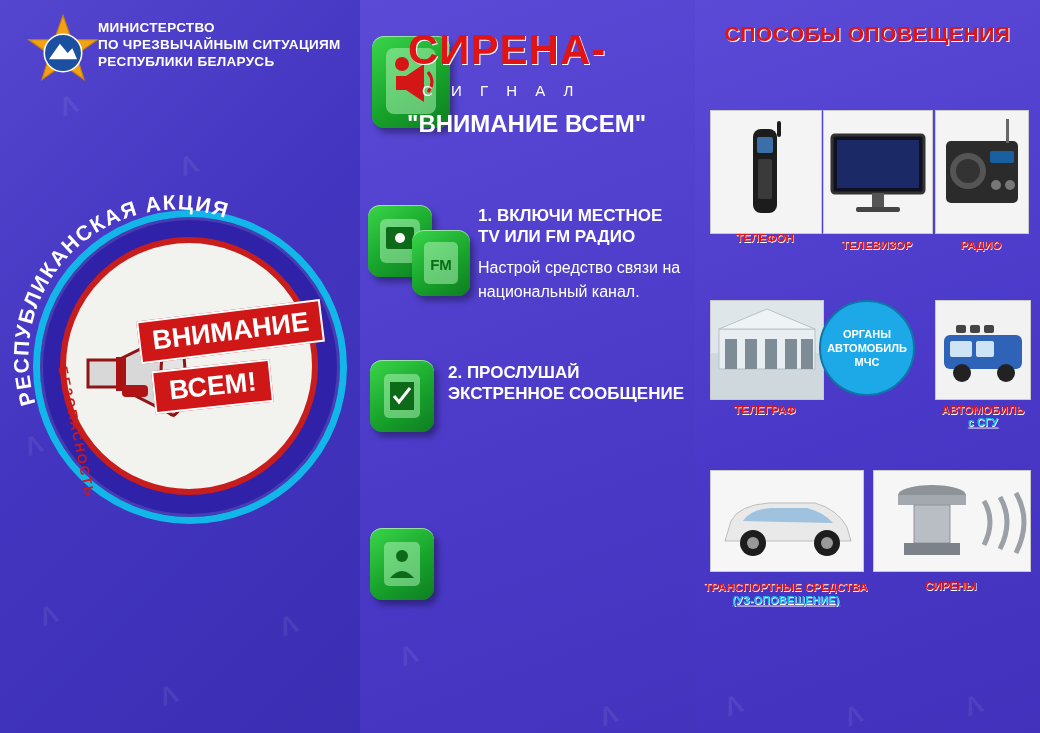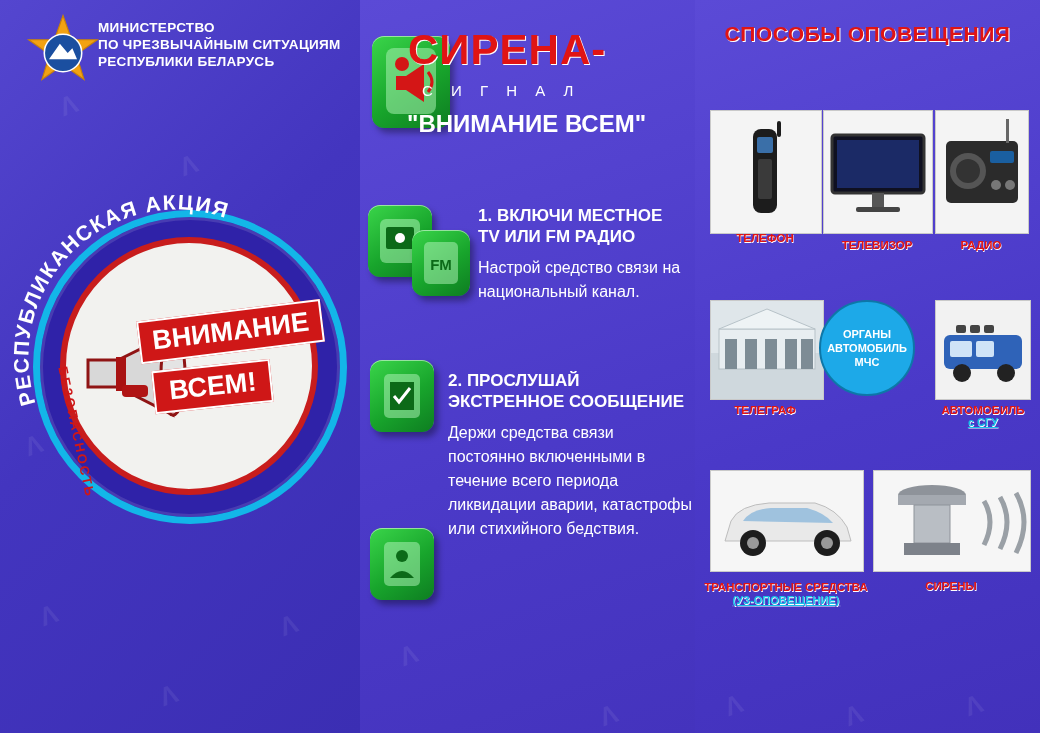--- a/index.html
+++ b/index.html
@@ -151,23 +151,22 @@
       <div class="step-body">Настрой средство связи на национальный канал.</div>
     </div>
 
     <div class="icon3d" style="left:10px;top:360px;width:64px;height:72px;">
       <svg viewBox="0 0 64 72" width="64" height="72">
         <rect x="14" y="14" width="36" height="44" rx="5" fill="#b6f5bd" opacity=".5"></rect>
         <rect x="20" y="22" width="24" height="28" fill="#0c6a18"></rect>
         <path d="M24 36 l5 6 l11 -14" stroke="#fff" stroke-width="3" fill="none"></path>
       </svg>
     </div>
-    <div class="step" style="left:88px;top:370px;width:244px;">
+    <div class="step" style="left:88px;top:362px;width:244px;">
       <div class="step-title">2. ПРОСЛУШАЙ ЭКСТРЕННОЕ СООБЩЕНИЕ</div>
-      <div class="step-body">Держи средства связи постоянно включенными в течение всего периода ликвидации аварии, катастрофы  или стихийного бедствия.</div>
     </div>
 
     <div class="icon3d" style="left:10px;top:528px;width:64px;height:72px;">
       <svg viewBox="0 0 64 72" width="64" height="72">
         <rect x="14" y="14" width="36" height="44" rx="5" fill="#b6f5bd" opacity=".5"></rect>
         <circle cx="32" cy="28" r="6" fill="#0c6a18"></circle>
         <path d="M20 50 q12 -14 24 0 Z" fill="#0c6a18"></path>
       </svg>
     </div>
   </div>

